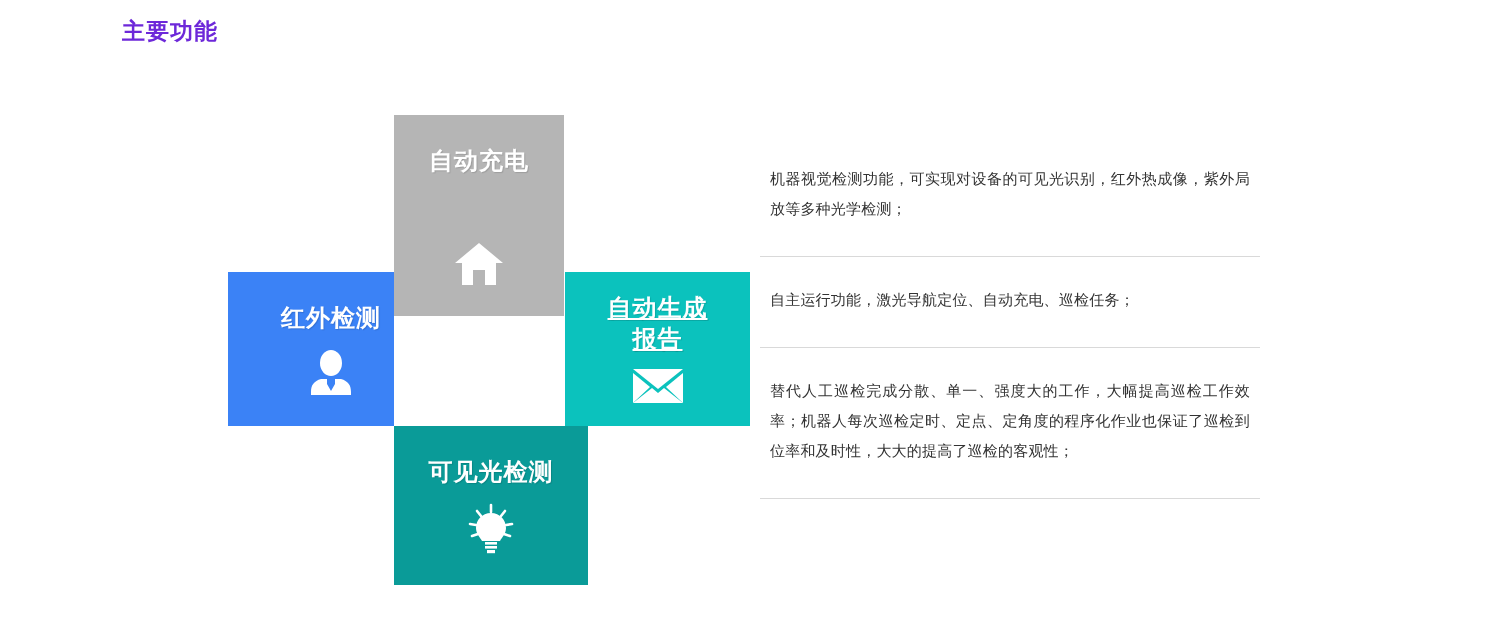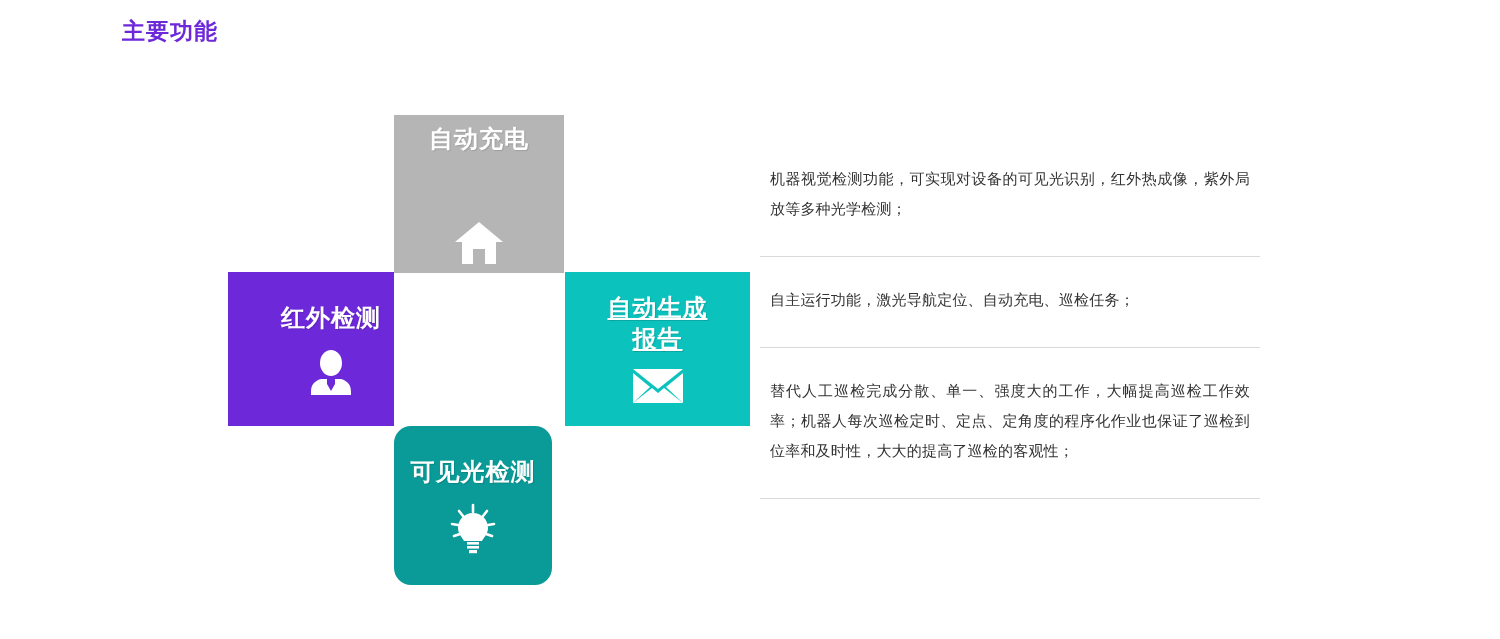--- a/index.html
+++ b/index.html
@@ -55,24 +55,24 @@
     white-space: pre-line;
   }
   .tile-icon {
     margin-top: 14px;
     display: block;
     line-height: 0;
   }
   .tile-icon svg { display: block; }
 
   
-  .tile-top    { left: 166px; top: 0px;   width: 170px; height: 158px; gap: 48px; }
+  .tile-top    { left: 166px; top: 0px;   width: 170px; height: 201px; gap: 48px; }
   .tile-left   { left: 0px;   top: 157px; width: 166px; height: 154px; }
   .tile-right  { left: 337px; top: 157px; width: 185px; height: 154px; text-decoration: underline; }
-  .tile-bottom { left: 166px; top: 311px; width: 158px; height: 159px; border-radius: 17px; }
+  .tile-bottom { left: 166px; top: 311px; width: 194px; height: 159px; }
 
   .tile-top .tile-icon    { margin-top: 18px; }
   .tile-right .tile-label { line-height: 1.28; }
   .tile-right .tile-icon  { margin-top: 12px; }
   .tile-bottom .tile-icon { margin-top: 16px; }
   .tile-left .tile-icon   { margin-top: 16px; }
 
   
   .feature-list {
     position: absolute;
@@ -104,21 +104,21 @@
 
   <div class="tile tile-top" style="background: rgb(181, 181, 181);">
     <div class="tile-label">自动充电</div>
     <span class="tile-icon">
       <svg width="50" height="44" viewBox="0 0 50 44" aria-hidden="true">
         <path fill="#ffffff" d="M25 1 L49 21 L42 21 L42 43 L31 43 L31 28 L19 28 L19 43 L8 43 L8 21 L1 21 Z"></path>
       </svg>
     </span>
   </div>
 
-  <div class="tile tile-left" style="background: #6d28d9; padding-left: 40px;">
+  <div class="tile tile-left" style="background: #3b82f6; padding-left: 40px;">
     <div class="tile-label">红外检测</div>
     <span class="tile-icon">
       <svg width="46" height="46" viewBox="0 0 46 46" aria-hidden="true">
         <ellipse cx="23" cy="13" rx="11" ry="13" fill="#ffffff"></ellipse>
         <path fill="#ffffff" d="M13 29 C6 31 3 35 3 42 L3 45 L43 45 L43 42 C43 35 40 31 33 29 L27 29 L27 34 L23 41 L19 34 L19 29 Z"></path>
       </svg>
     </span>
   </div>
 
   <div class="tile tile-right" style="background: rgb(11, 194, 189);">

